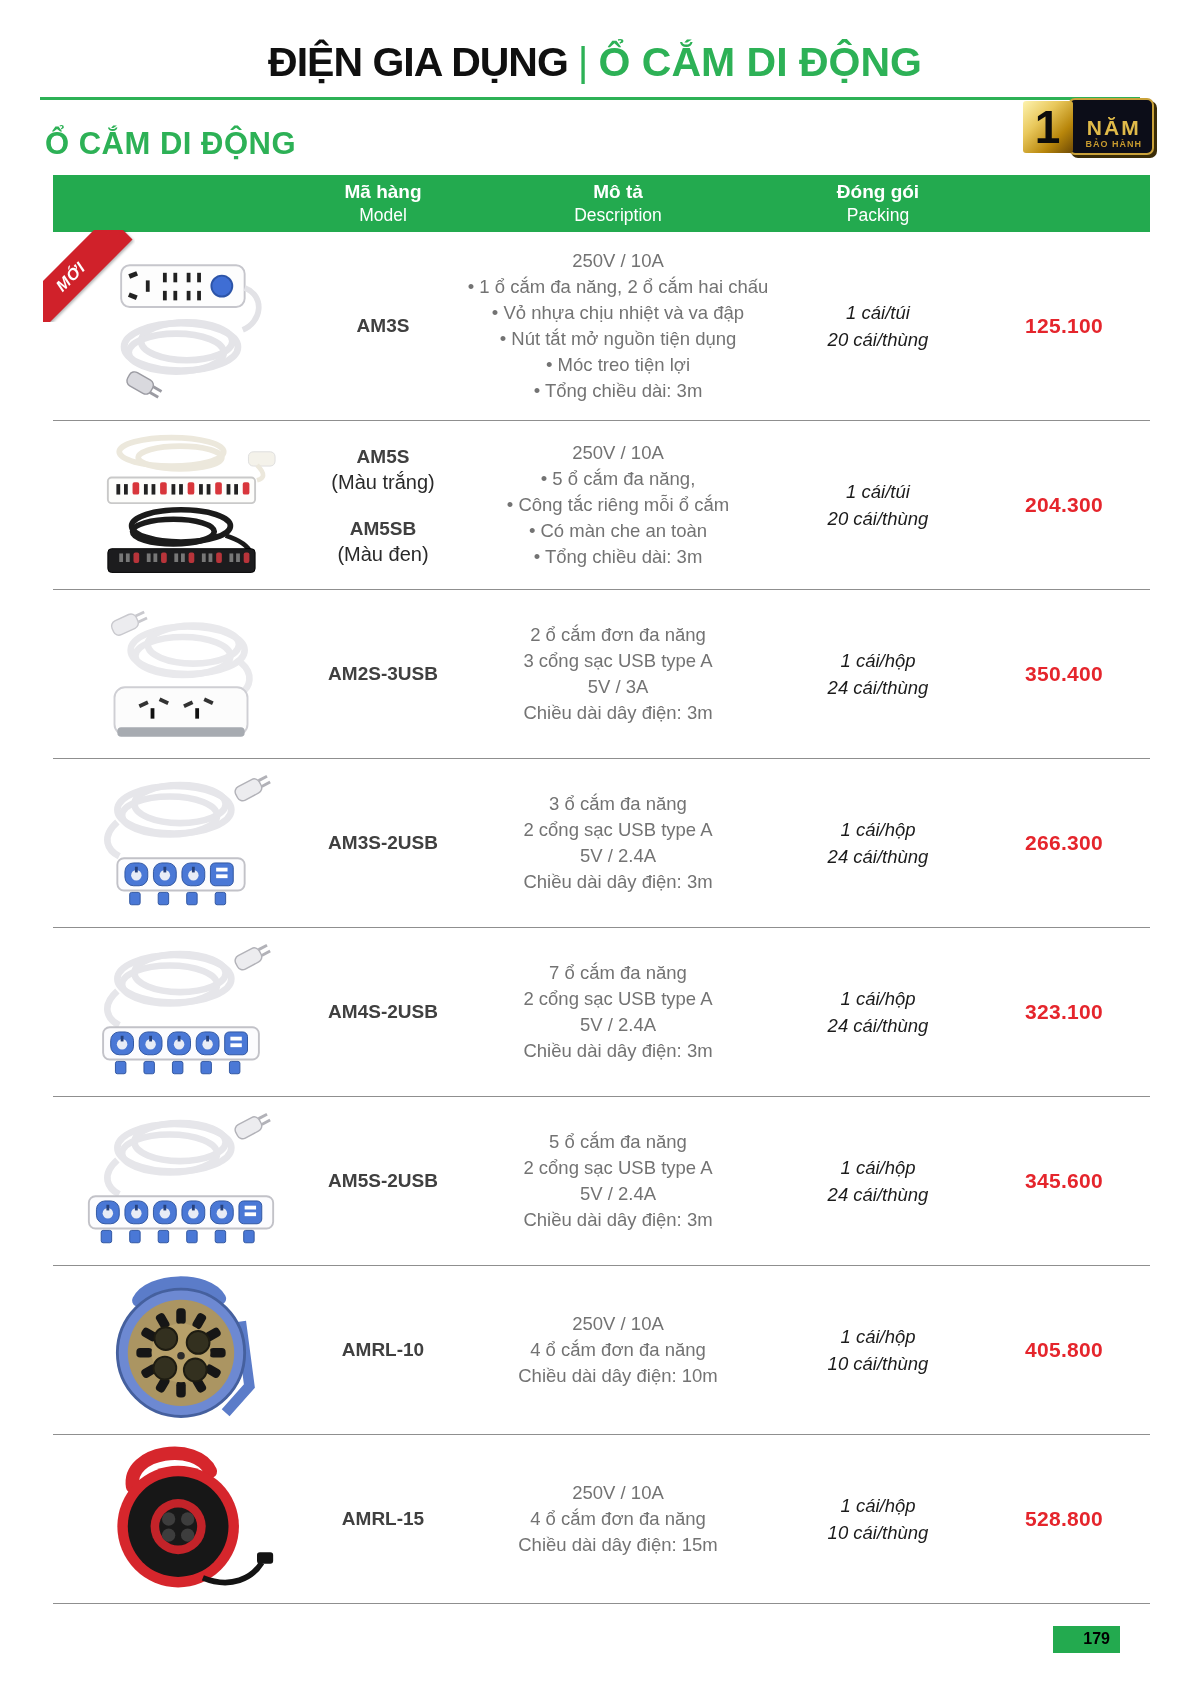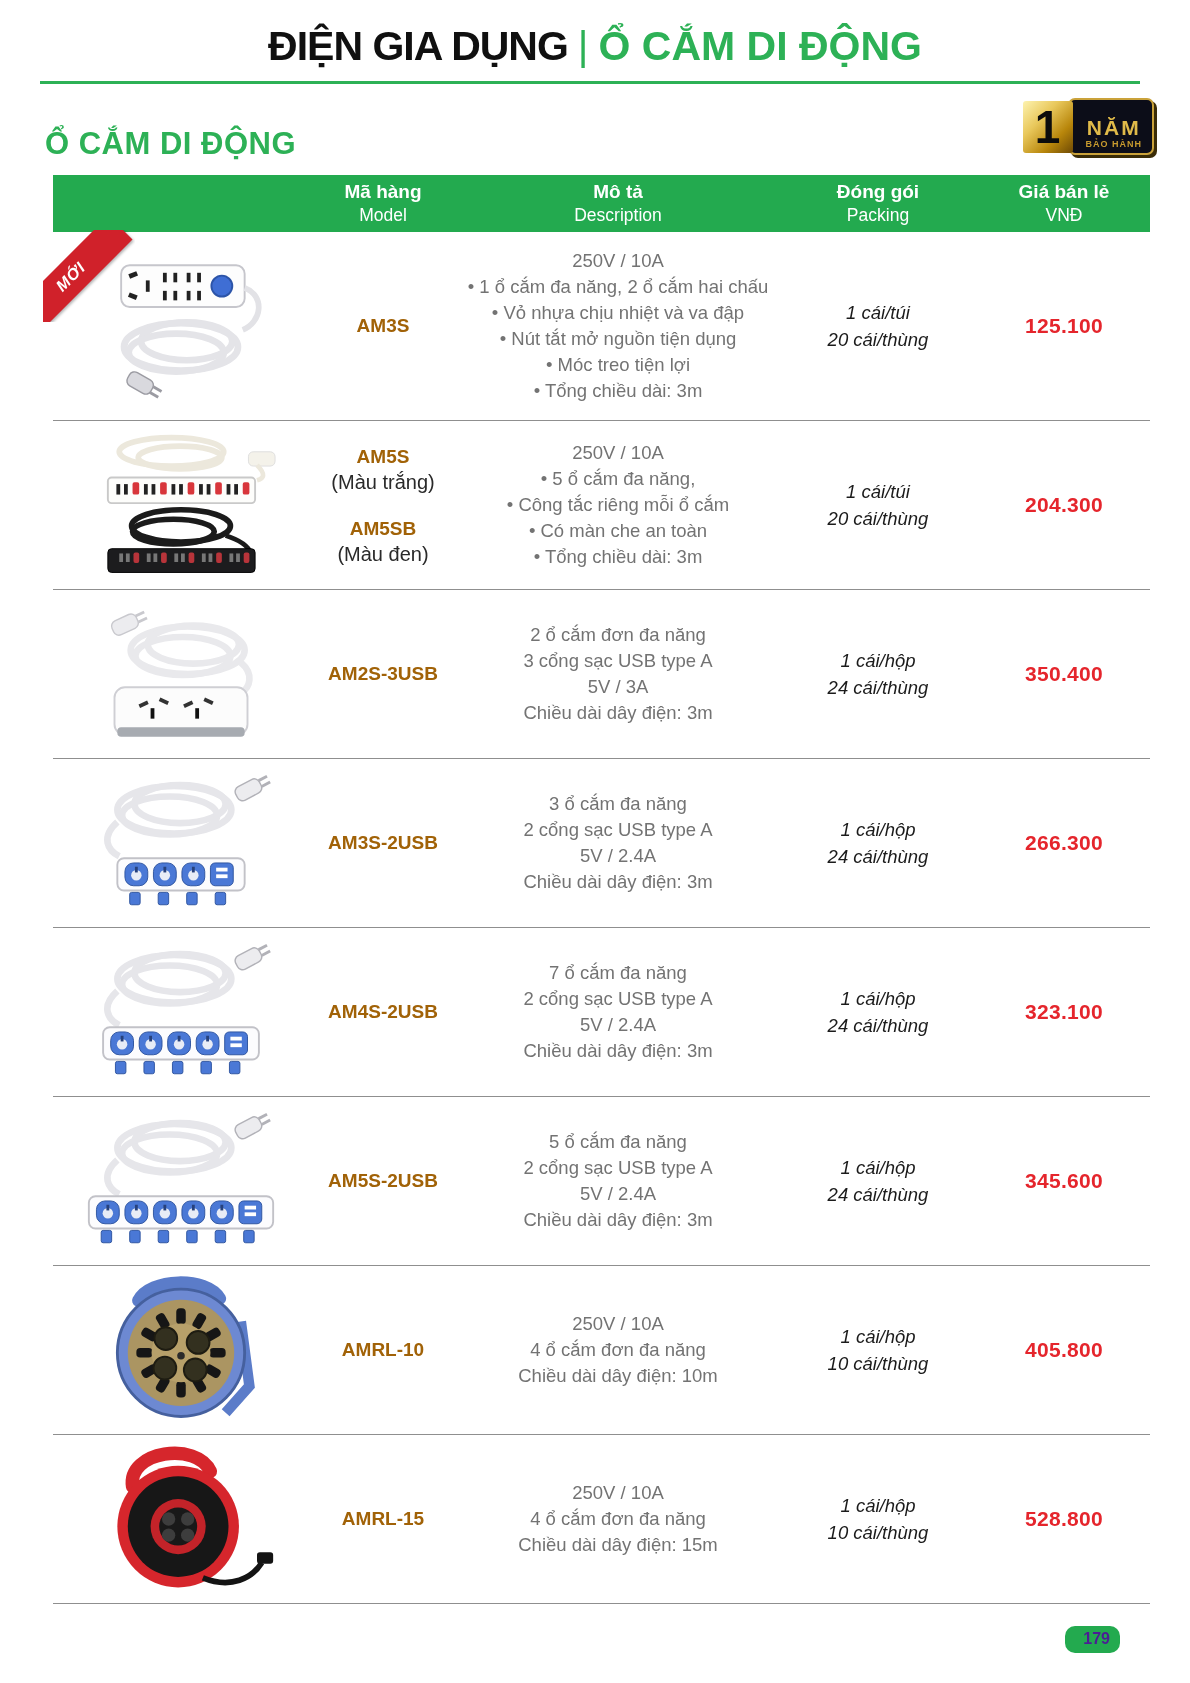--- a/index.html
+++ b/index.html
@@ -6,21 +6,21 @@
     --green:#23aa4f;
     --green-text:#2db156;
     --red:#e5252c;
     --ribbon:#d0212a;
   }
   *{box-sizing:border-box;margin:0;padding:0;}
   body{background:#fff;font-family:"Liberation Sans",sans-serif;}
   .page{position:relative;width:1190px;height:1683px;background:#fff;overflow:hidden;}
 
   
-  .hdr{padding-top:24px;}
+  .hdr{padding-top:40px;}
   .title{text-align:center;font-size:41px;line-height:1.1;white-space:nowrap;}
   .t-black{color:#101010;font-weight:900;letter-spacing:-1px;}
   .t-div{color:var(--green-text);font-weight:300;margin:0 10px;}
   .t-green{color:var(--green-text);font-weight:600;}
   .rule{height:2.5px;background:var(--green-text);margin:12px 0 0 40px;width:1100px;}
 
   .section-title{position:absolute;left:45px;top:126px;font-size:31px;font-weight:700;color:var(--green-text);letter-spacing:.5px;}
 
   
   .badge{position:absolute;top:98px;right:36px;display:flex;align-items:center;}
@@ -38,36 +38,36 @@
   .th{text-align:center;}
   .th-vi{font-size:19px;font-weight:700;line-height:25px;}
   .th-en{font-size:17.5px;font-weight:400;line-height:22px;}
 
   .row{display:grid;grid-template-columns:255px 150px 320px 200px 172px;min-height:169px;
     align-items:center;border-bottom:1.5px solid #8f8f8f;}
   .row:first-child{min-height:189px;}
   .cell{text-align:center;}
   .cell-image{position:relative;height:100%;display:flex;align-items:center;justify-content:center;}
   .pimg svg{display:block;width:240px;height:152px;}
-  .model-main{font-size:19px;font-weight:700;color:#a16207;line-height:26px;}
+  .model-main{font-size:19px;font-weight:700;color:#404040;line-height:26px;}
   .model-sub{font-size:20px;font-weight:400;color:#2a2a2a;line-height:24px;}
   .model-gap{height:22px;}
   .cell-desc div{font-size:18.5px;color:#737373;line-height:26px;white-space:nowrap;}
   .cell-pack div{font-size:18.5px;color:#1b1b1b;line-height:27px;font-style:italic;}
   .cell-price{font-size:21px;font-weight:800;color:var(--red);letter-spacing:.3px;}
 
   
   .ribbon{position:absolute;top:-2px;left:-10px;width:92px;height:92px;overflow:hidden;pointer-events:none;}
   .ribbon span{position:absolute;display:block;width:140px;left:-42px;top:30px;transform:rotate(-45deg);
     background:var(--ribbon);color:#fff;font-weight:800;font-size:16px;font-style:italic;text-align:center;
     padding:8px 0;letter-spacing:1px;box-shadow:0 2px 3px rgba(0,0,0,.3);}
 
   
-  .page-num{position:absolute;right:70px;top:1626px;background:var(--green);color:#4c1d95;
-    font-weight:700;font-size:16px;padding:4px 10px 5px 18px;text-align:right;border-radius:10px;}
+  .page-num{position:absolute;right:70px;top:1626px;background:var(--green);color:#000000;
+    font-weight:700;font-size:16px;padding:4px 10px 5px 30px;text-align:right;}
 </style>
 </head>
 <body>
 
 <div class="page">
 
   <div class="hdr">
     <h1 class="title"><span class="t-black">ĐIỆN GIA DỤNG</span><span class="t-div">|</span><span class="t-green">Ổ CẮM DI ĐỘNG</span></h1>
     <div class="rule"></div>
   </div>
@@ -89,24 +89,20 @@
         <div class="th-vi">Mã hàng</div>
         <div class="th-en">Model</div>
       </div>
       <div class="th">
         <div class="th-vi">Mô tả</div>
         <div class="th-en">Description</div>
       </div>
       <div class="th">
         <div class="th-vi">Đóng gói</div>
         <div class="th-en">Packing</div>
-      </div>
-      <div class="th">
-        <div class="th-vi">Giá bán lẻ</div>
-        <div class="th-en">VNĐ</div>
       </div>
     </div>
     <div class="rows">
   <div class="row">
     <div class="cell cell-image">
       <div class="pimg">
               <svg viewBox="0 0 250 160" xmlns="http://www.w3.org/2000/svg">
     <rect x="62" y="16" width="130" height="44" rx="9" fill="#fdfdfd" stroke="#c6c6cc" stroke-width="2"></rect>
     <rect x="70" y="24" width="9" height="5" fill="#222" transform="rotate(-22 74 26)"></rect>
     <rect x="70" y="46" width="9" height="5" fill="#222" transform="rotate(22 74 48)"></rect>

